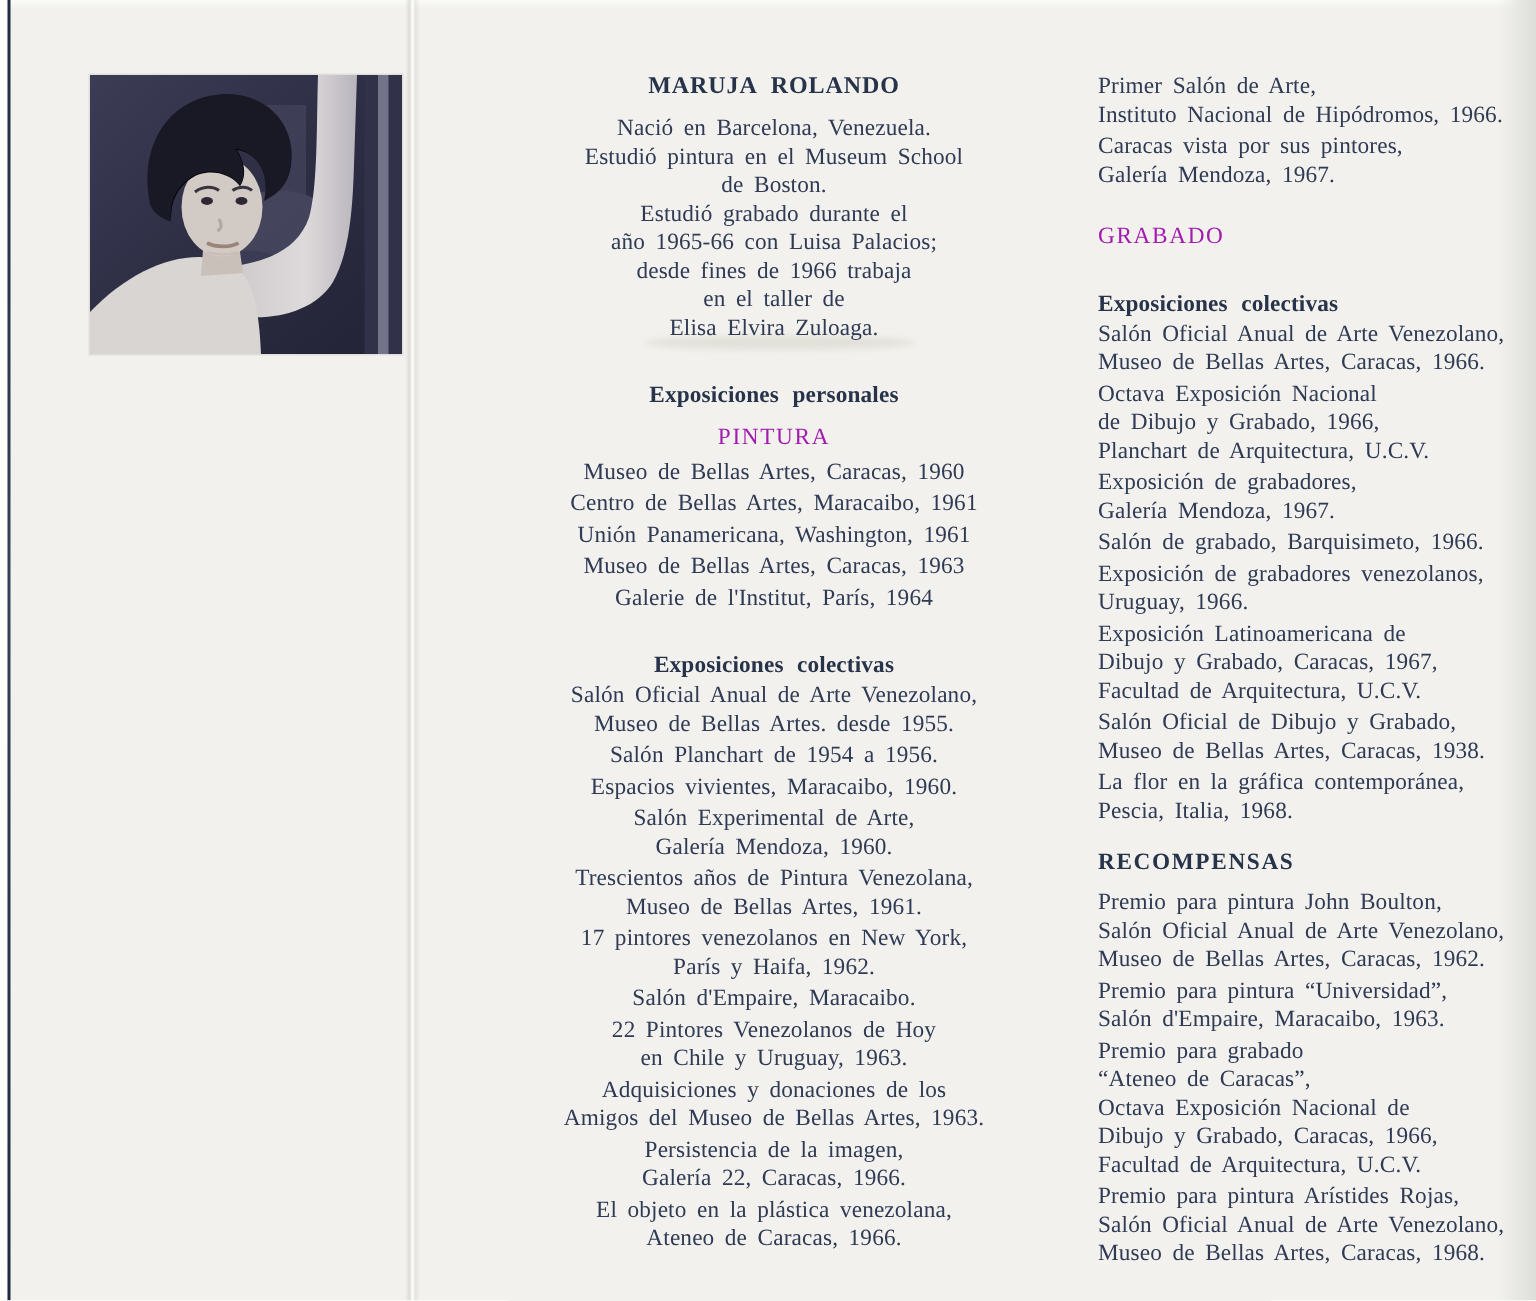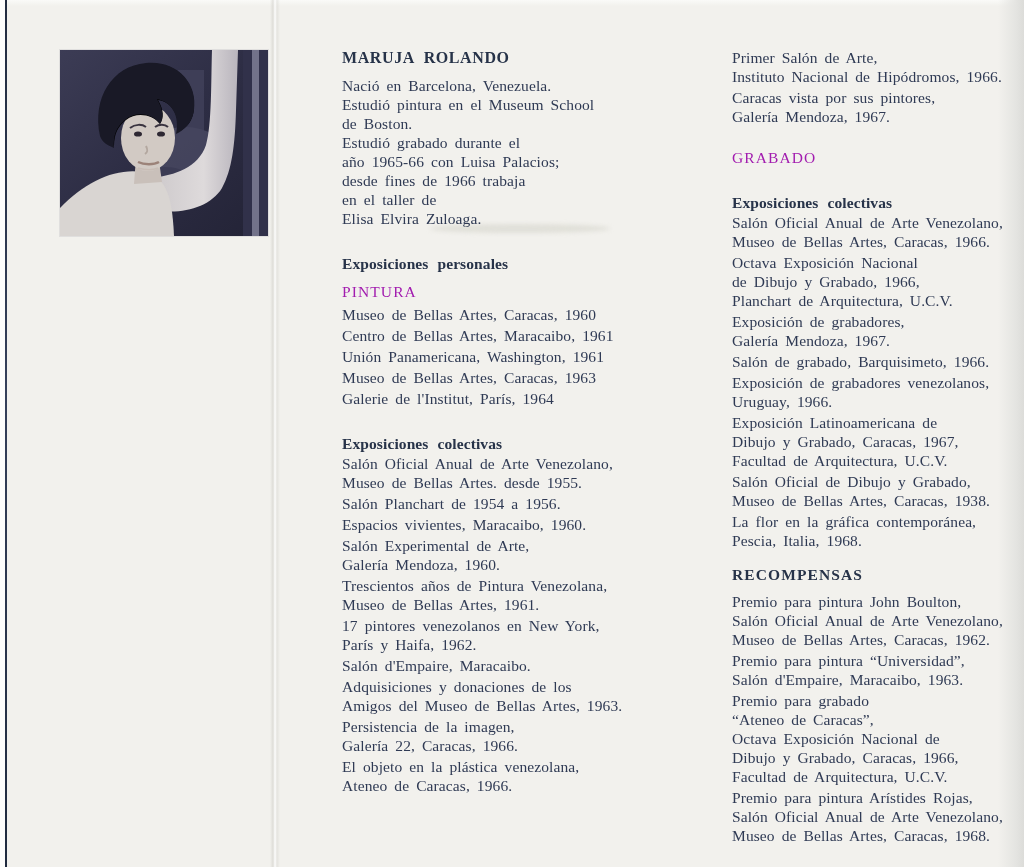--- a/index.html
+++ b/index.html
@@ -50,21 +50,21 @@
     box-shadow: 0 0 0 1px rgba(120,120,140,0.15);
   }
   .photo svg { display: block; }
 
   .col {
     position: absolute; top: 48px;
     font-size: 15.5px; line-height: 19px;
     word-spacing: 3px;
     letter-spacing: 0.1px;
   }
-  .col-middle { left: 342px; width: 348px; }
+  .col-middle { left: 342px; width: 348px; text-align: center; }
   .col-right  { left: 732px; width: 330px; }
 
   .block { white-space: pre-line; }
   .block-title {
     font-weight: bold; font-size: 16px;
     letter-spacing: 0.6px; word-spacing: 5px;
     color: #273349;
     margin-bottom: 9px;
   }
   .block-paragraph { margin-bottom: 0; }
@@ -162,20 +162,22 @@
 Museo de Bellas Artes. desde 1955.</div>
       <div class="block block-entry">Salón Planchart de 1954 a 1956.</div>
       <div class="block block-entry">Espacios vivientes, Maracaibo, 1960.</div>
       <div class="block block-entry">Salón Experimental de Arte,
 Galería Mendoza, 1960.</div>
       <div class="block block-entry">Trescientos años de Pintura Venezolana,
 Museo de Bellas Artes, 1961.</div>
       <div class="block block-entry">17 pintores venezolanos en New York,
 París y Haifa, 1962.</div>
       <div class="block block-entry">Salón d'Empaire, Maracaibo.</div>
+      <div class="block block-entry">22 Pintores Venezolanos de Hoy
+en Chile y Uruguay, 1963.</div>
       <div class="block block-entry">Adquisiciones y donaciones de los
 Amigos del Museo de Bellas Artes, 1963.</div>
       <div class="block block-entry">Persistencia de la imagen,
 Galería 22, Caracas, 1966.</div>
       <div class="block block-entry">El objeto en la plástica venezolana,
 Ateneo de Caracas, 1966.</div>
     </div>
   <div class="col col-right">
       <div class="block block-entry">Primer Salón de Arte,
 Instituto Nacional de Hipódromos, 1966.</div>

